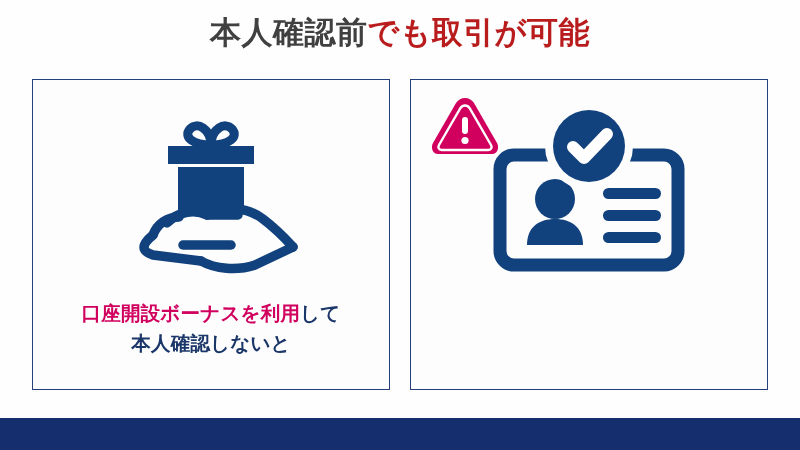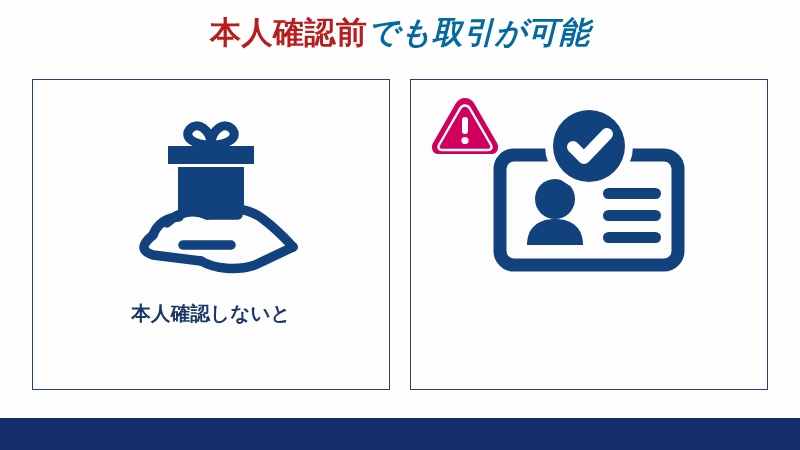--- a/index.html
+++ b/index.html
@@ -32,22 +32,22 @@
     text-align: center;
   }
   .title {
     display: inline-block;
     font-size: 31px;
     font-weight: bold;
     letter-spacing: 0.5px;
     line-height: 1.25;
     white-space: nowrap;
   }
-  .t-crimson { color: #b91c1c; }
-  .t-navy    { color: #0369a1; font-style: italic; }
+  .t-crimson { color: #404040; }
+  .t-navy    { color: #b91c1c; }
 
   
   .cards {
     position: absolute;
     left: 32px;
     top: 79px;
     width: 736px;
     height: 311px;
     display: flex;
     justify-content: space-between;
@@ -142,20 +142,21 @@
 
               <path d="M110 116 C 128 106, 150 108, 166 120 C 178 129, 186 137, 196 148"></path>
 
               <path d="M104 162 C 118 170, 140 172, 158 166 L 196 148"></path>
             </g>
           </svg>
         </span>
       </div>
 
       <div class="card-caption">
+        <div><span class="c-crimson">口座開設ボーナスを利用</span><span class="c-navy">して</span></div>
         <div class="c-navy">本人確認しないと</div>
       </div>
     </div>
 
     <div class="card">
 
       <div class="warn-badge">
         <svg width="72" height="66" viewBox="0 0 72 66" aria-hidden="true">
           <path d="M36 4 C 40 4, 43 6, 45 9 L 68 49 C 70.5 53.5, 68.5 60, 63 60 L 9 60 C 3.5 60, 1.5 53.5, 4 49 L 27 9 C 29 6, 32 4, 36 4 Z" fill="#d1005e"></path>
           <path d="M36 11.5 C 38 11.5, 39.5 12.5, 40.5 14 L 62 51 C 63.3 53.3, 62.3 56, 59.5 56 L 12.5 56 C 9.7 56, 8.7 53.3, 10 51 L 31.5 14 C 32.5 12.5, 34 11.5, 36 11.5 Z" fill="none" stroke="#ffffff" stroke-width="2.4"></path>

